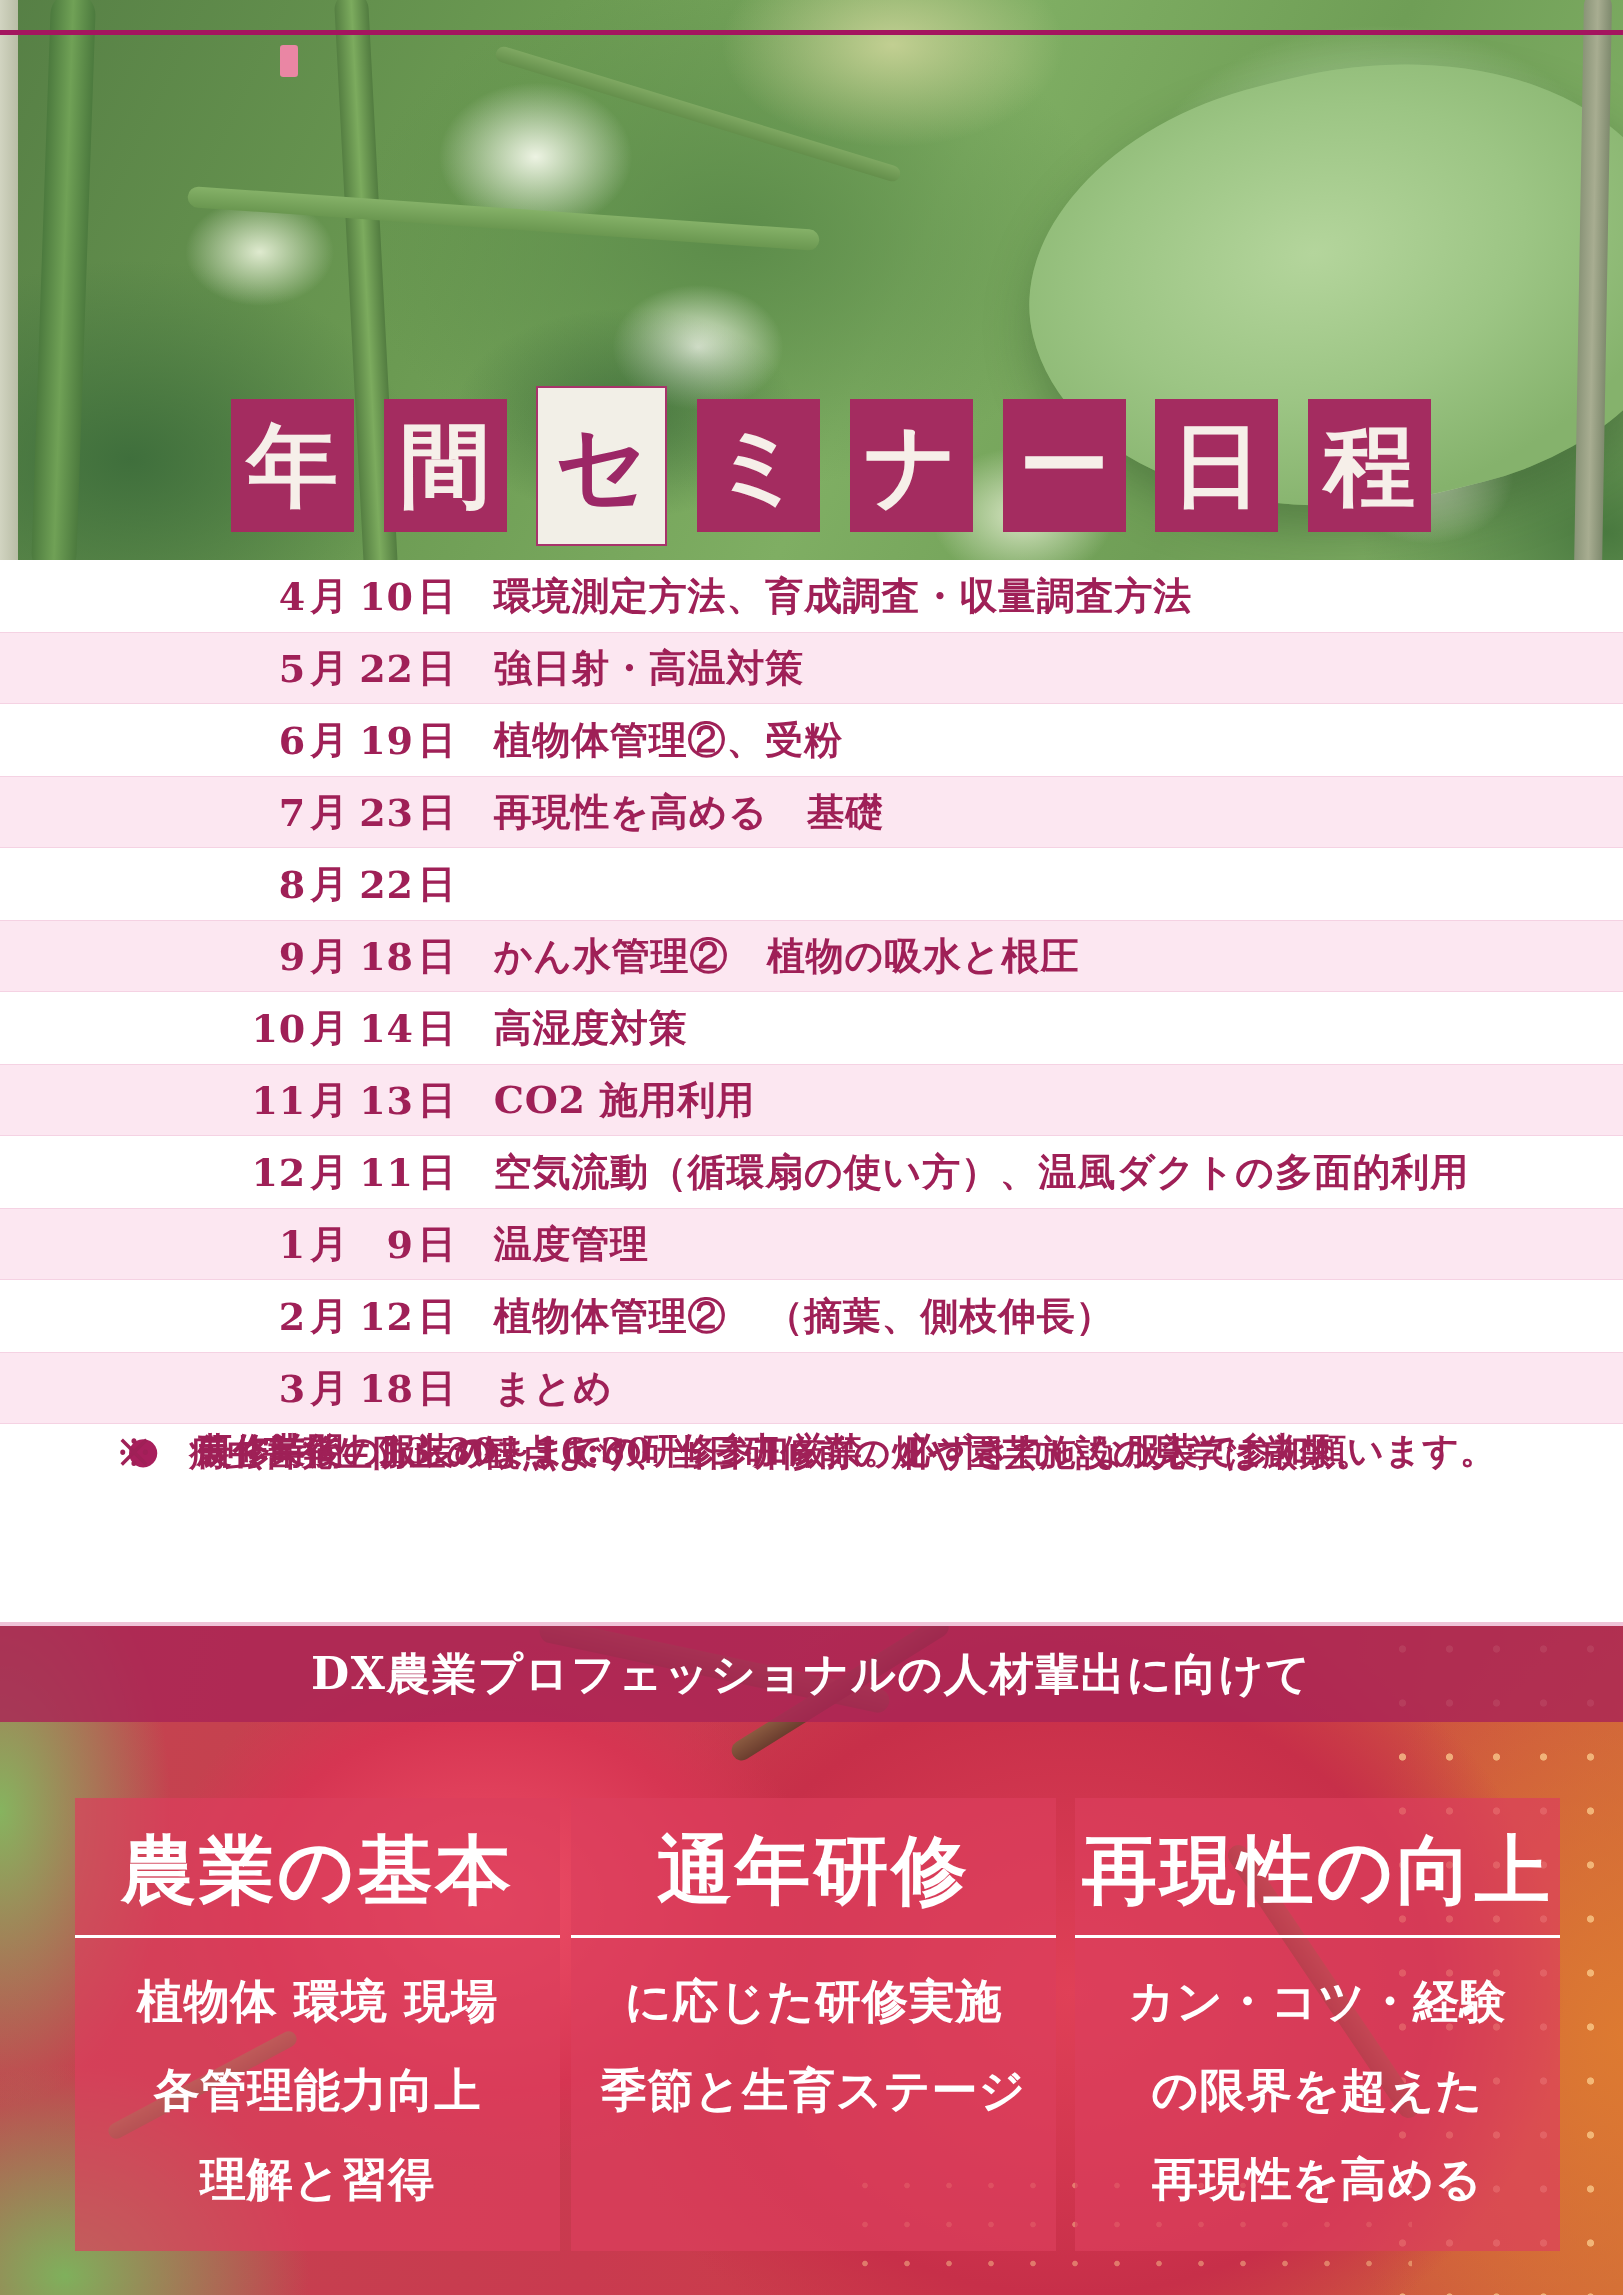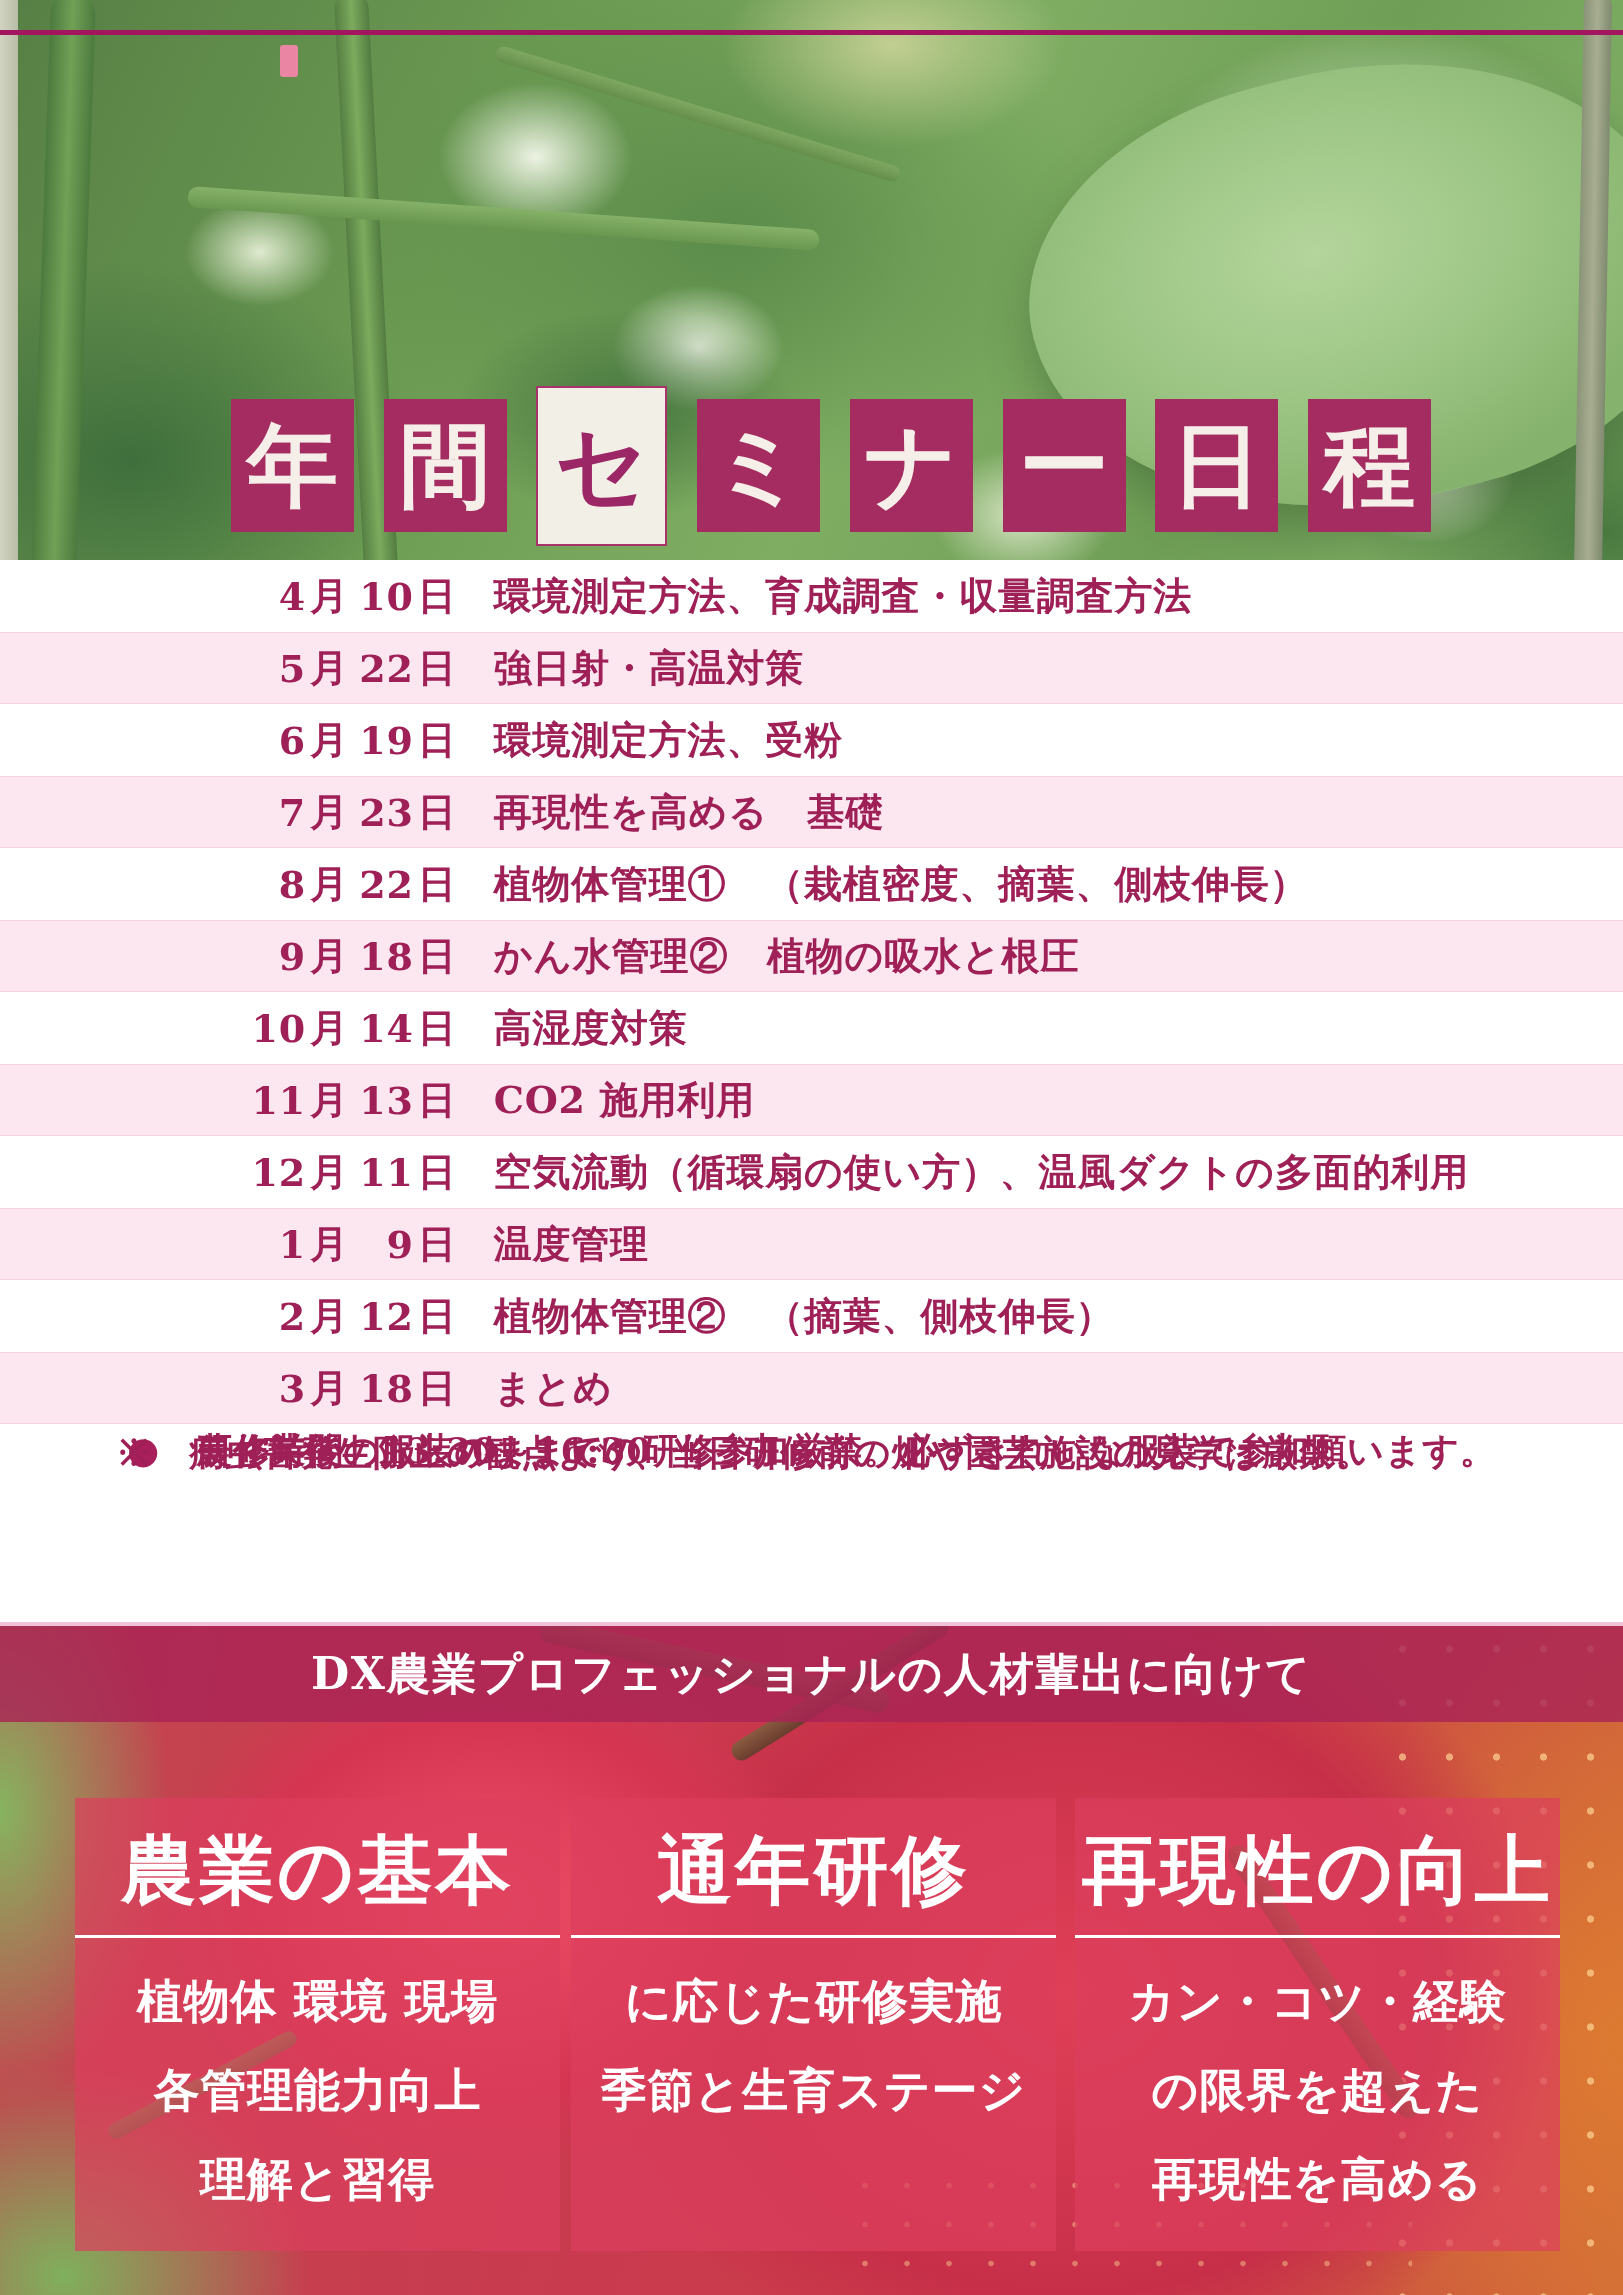--- a/index.html
+++ b/index.html
@@ -158,35 +158,34 @@
         <span class="munit">月</span>
       <span class="dnum">22</span>
         <span class="dunit">日</span>
       <span class="topic">強日射・高温対策</span>
     </div>
     <div class="row">
       <span class="mnum">6</span>
         <span class="munit">月</span>
       <span class="dnum">19</span>
         <span class="dunit">日</span>
-      <span class="topic">環境測定方法、受粉</span>
+      <span class="topic">植物体管理②、受粉</span>
     </div>
     <div class="row pink">
       <span class="mnum">7</span>
         <span class="munit">月</span>
       <span class="dnum">23</span>
         <span class="dunit">日</span>
       <span class="topic">再現性を高める　基礎</span>
     </div>
     <div class="row">
       <span class="mnum">8</span>
         <span class="munit">月</span>
       <span class="dnum">22</span>
         <span class="dunit">日</span>
-      <span class="topic">植物体管理①　（栽植密度、摘葉、側枝伸長）</span>
     </div>
     <div class="row pink">
       <span class="mnum">9</span>
         <span class="munit">月</span>
       <span class="dnum">18</span>
         <span class="dunit">日</span>
       <span class="topic">かん水管理②　植物の吸水と根圧</span>
     </div>
     <div class="row">
       <span class="mnum">10</span>

